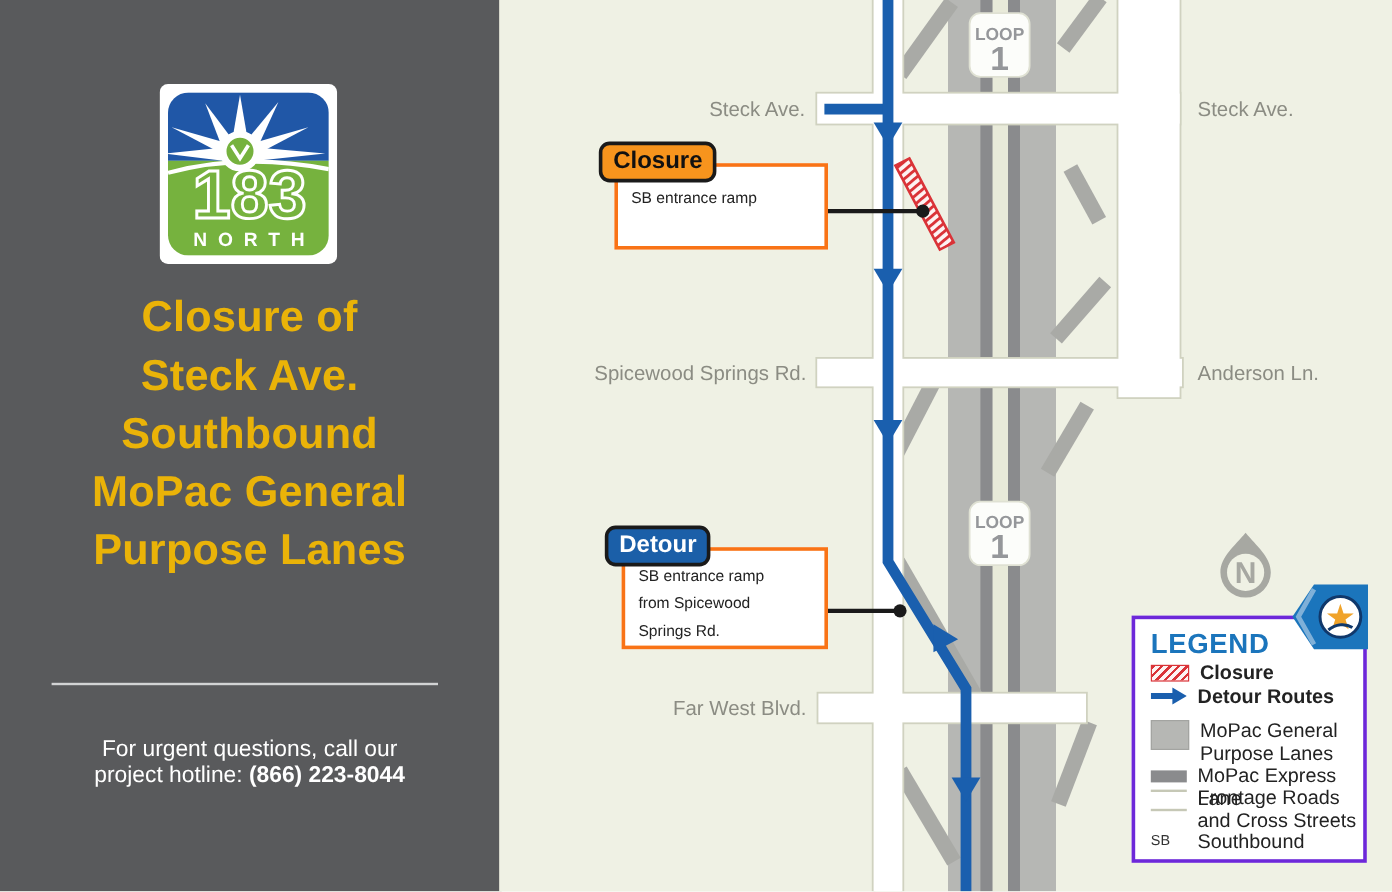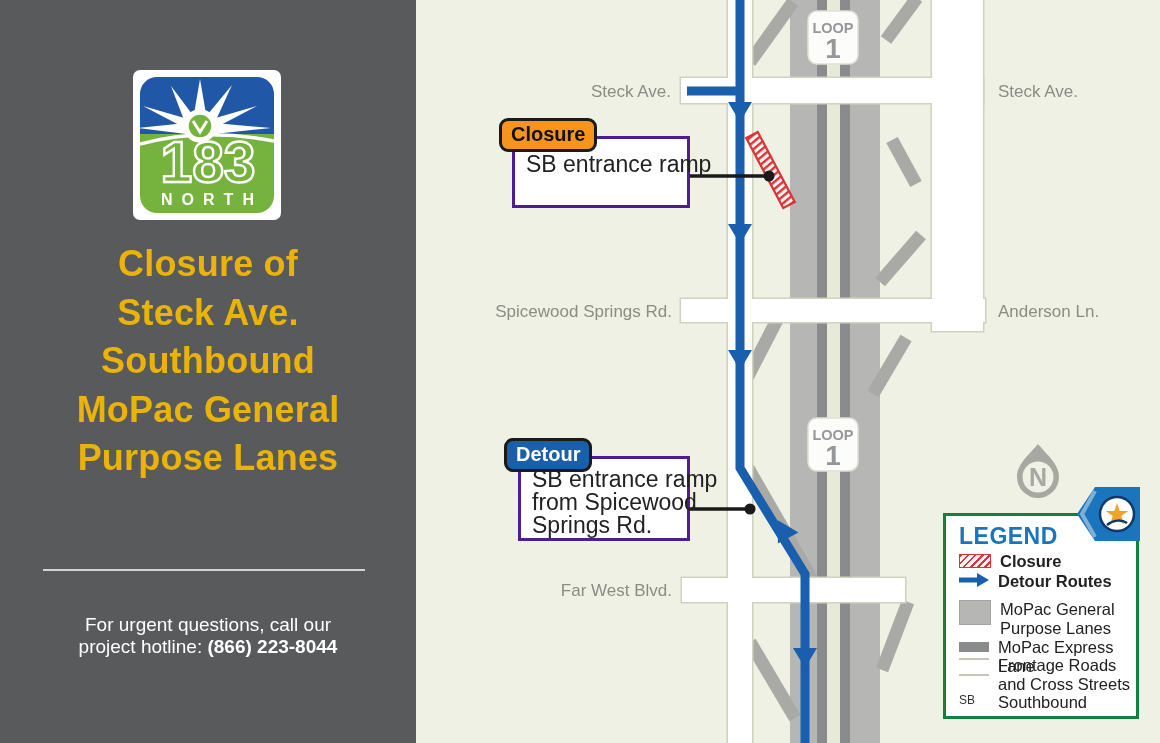--- a/index.html
+++ b/index.html
@@ -20,28 +20,28 @@
   
   .map{position:absolute;left:416px;top:0;width:744px;height:743px;background:#eff1e4;
        border-left:2px solid #9b9c93;box-sizing:border-box;}
   .map svg.base{position:absolute;left:-2px;top:0;}
 
   
   .tab{position:absolute;border:3px solid #1a1a1a;border-radius:9px;font-weight:bold;
        font-size:20px;padding:2px 9px 3px;z-index:6;white-space:nowrap;}
   .tab-closure{left:81px;top:118px;background:#f7941d;color:#111;}
   .tab-detour{left:86px;top:438px;background:#1b5fa8;color:#fff;}
-  .cbox{position:absolute;background:#fff;border:3px solid #4c1d95;z-index:5;
-        font-size:23px;line-height:23px;color:#222;padding:9px 11px;box-sizing:border-box;white-space:nowrap;}
+  .cbox{position:absolute;background:#fff;border:3px solid #f97316;z-index:5;
+        font-size:13px;line-height:23px;color:#222;padding:9px 11px;box-sizing:border-box;white-space:nowrap;}
   .cbox-closure{left:94px;top:136px;width:178px;height:72px;padding-top:14px;}
   .cbox-detour{left:100px;top:456px;width:172px;height:85px;}
 
   
   .legend{position:absolute;left:525px;top:513px;width:196px;height:206px;z-index:4;
-          background:#fff;border:3px solid #15803d;box-sizing:border-box;}
+          background:#fff;border:3px solid #6d28d9;box-sizing:border-box;}
   .legend-title{position:absolute;left:13px;top:7px;color:#1b75bc;font-size:23px;
                 font-weight:bold;letter-spacing:.5px;}
   .li{position:absolute;left:13px;display:flex;align-items:flex-start;color:#222;font-size:16.5px;line-height:19px;}
   .li .sw{width:30px;margin-right:9px;flex:none;position:relative;}
   .li.bold{font-weight:bold;}
   .sw-hatch{height:12px;margin-top:2px;border:1px solid #da3338;
       background:repeating-linear-gradient(135deg,#da3338 0 2px,#fdf3f3 2px 5px);}
   .sw-gp{height:23px;background:#b6b7b4;border:1px solid #a3a4a1;}
   .sw-express{height:10px;margin-top:4px;background:#8a8b8d;}
   .sw-frontage{height:14px;margin-top:2px;border-top:2px solid #c6c8b6;border-bottom:2px solid #c6c8b6;}

